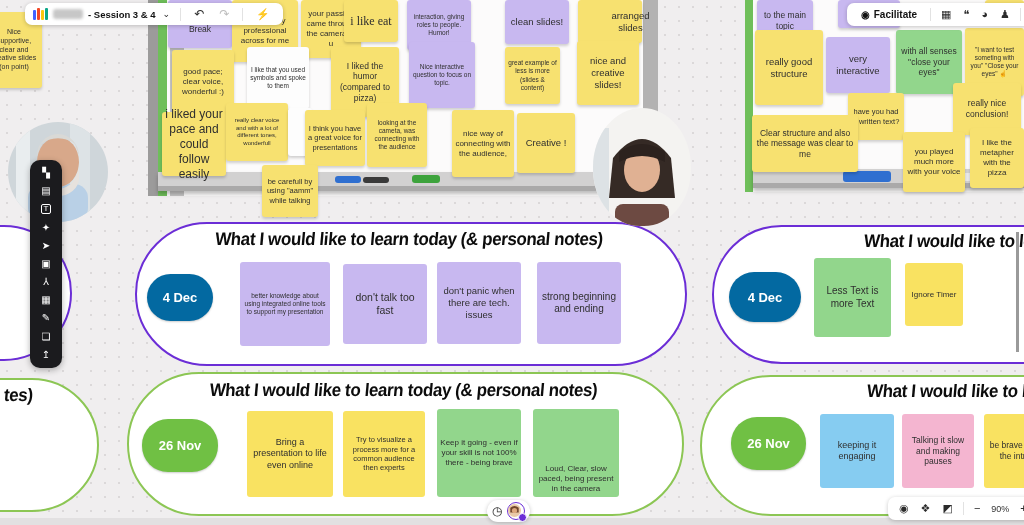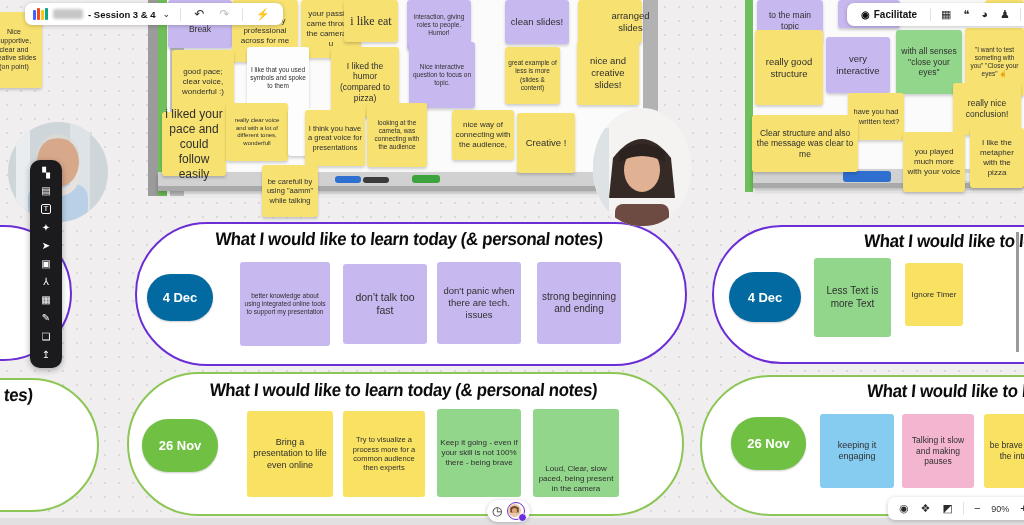--- a/index.html
+++ b/index.html
@@ -122,31 +122,31 @@
 <div class="note n-yellow" style="left:226px;top:103px;width:62px;height:58px;font-size:6px;">
     <span>really clear voice and with a lot of different tones, wonderfull</span>
   </div>
 <div class="note n-white" style="left:288px;top:108px;width:24px;height:48px;"></div>
 <div class="note n-yellow" style="left:305px;top:110px;width:60px;height:56px;font-size:7.5px;">
     <span>I think you have a great voice for presentations</span>
   </div>
 <div class="note n-yellow" style="left:367px;top:103px;width:60px;height:64px;font-size:6.5px;">
     <span>looking at the cameta, was connecting with the audience</span>
   </div>
-<div class="note n-yellow" style="left:452px;top:110px;width:62px;height:50px;font-size:8px;">
+<div class="note n-yellow" style="left:452px;top:110px;width:62px;height:67px;font-size:8px;">
     <span>nice way of connecting with the audience,</span>
   </div>
 <div class="note n-yellow" style="left:517px;top:113px;width:58px;height:60px;font-size:9.5px;">
     <span>Creative !</span>
   </div>
 <div class="note n-yellow" style="left:262px;top:165px;width:56px;height:52px;font-size:7.5px;">
     <span>be carefull by using "aamm" while talking</span>
   </div>
 
-<div class="note n-purple" style="left:757px;top:0;width:66px;height:42px;font-size:8.5px;text-align:center;">
+<div class="note n-purple" style="left:757px;top:0;width:56px;height:42px;font-size:8.5px;text-align:center;">
     <span>to the main topic</span>
   </div>
 <div class="note n-purple" style="left:838px;top:0;width:62px;height:28px;font-size:9px;">
     <span>structure</span>
   </div>
 <div class="note n-yellow" style="left:985px;top:0;width:39px;height:16px;"></div>
 <div class="note n-yellow" style="left:755px;top:30px;width:68px;height:75px;font-size:9.5px;">
     <span>really good structure</span>
   </div>
 <div class="note n-purple" style="left:826px;top:37px;width:64px;height:56px;font-size:9.5px;">

